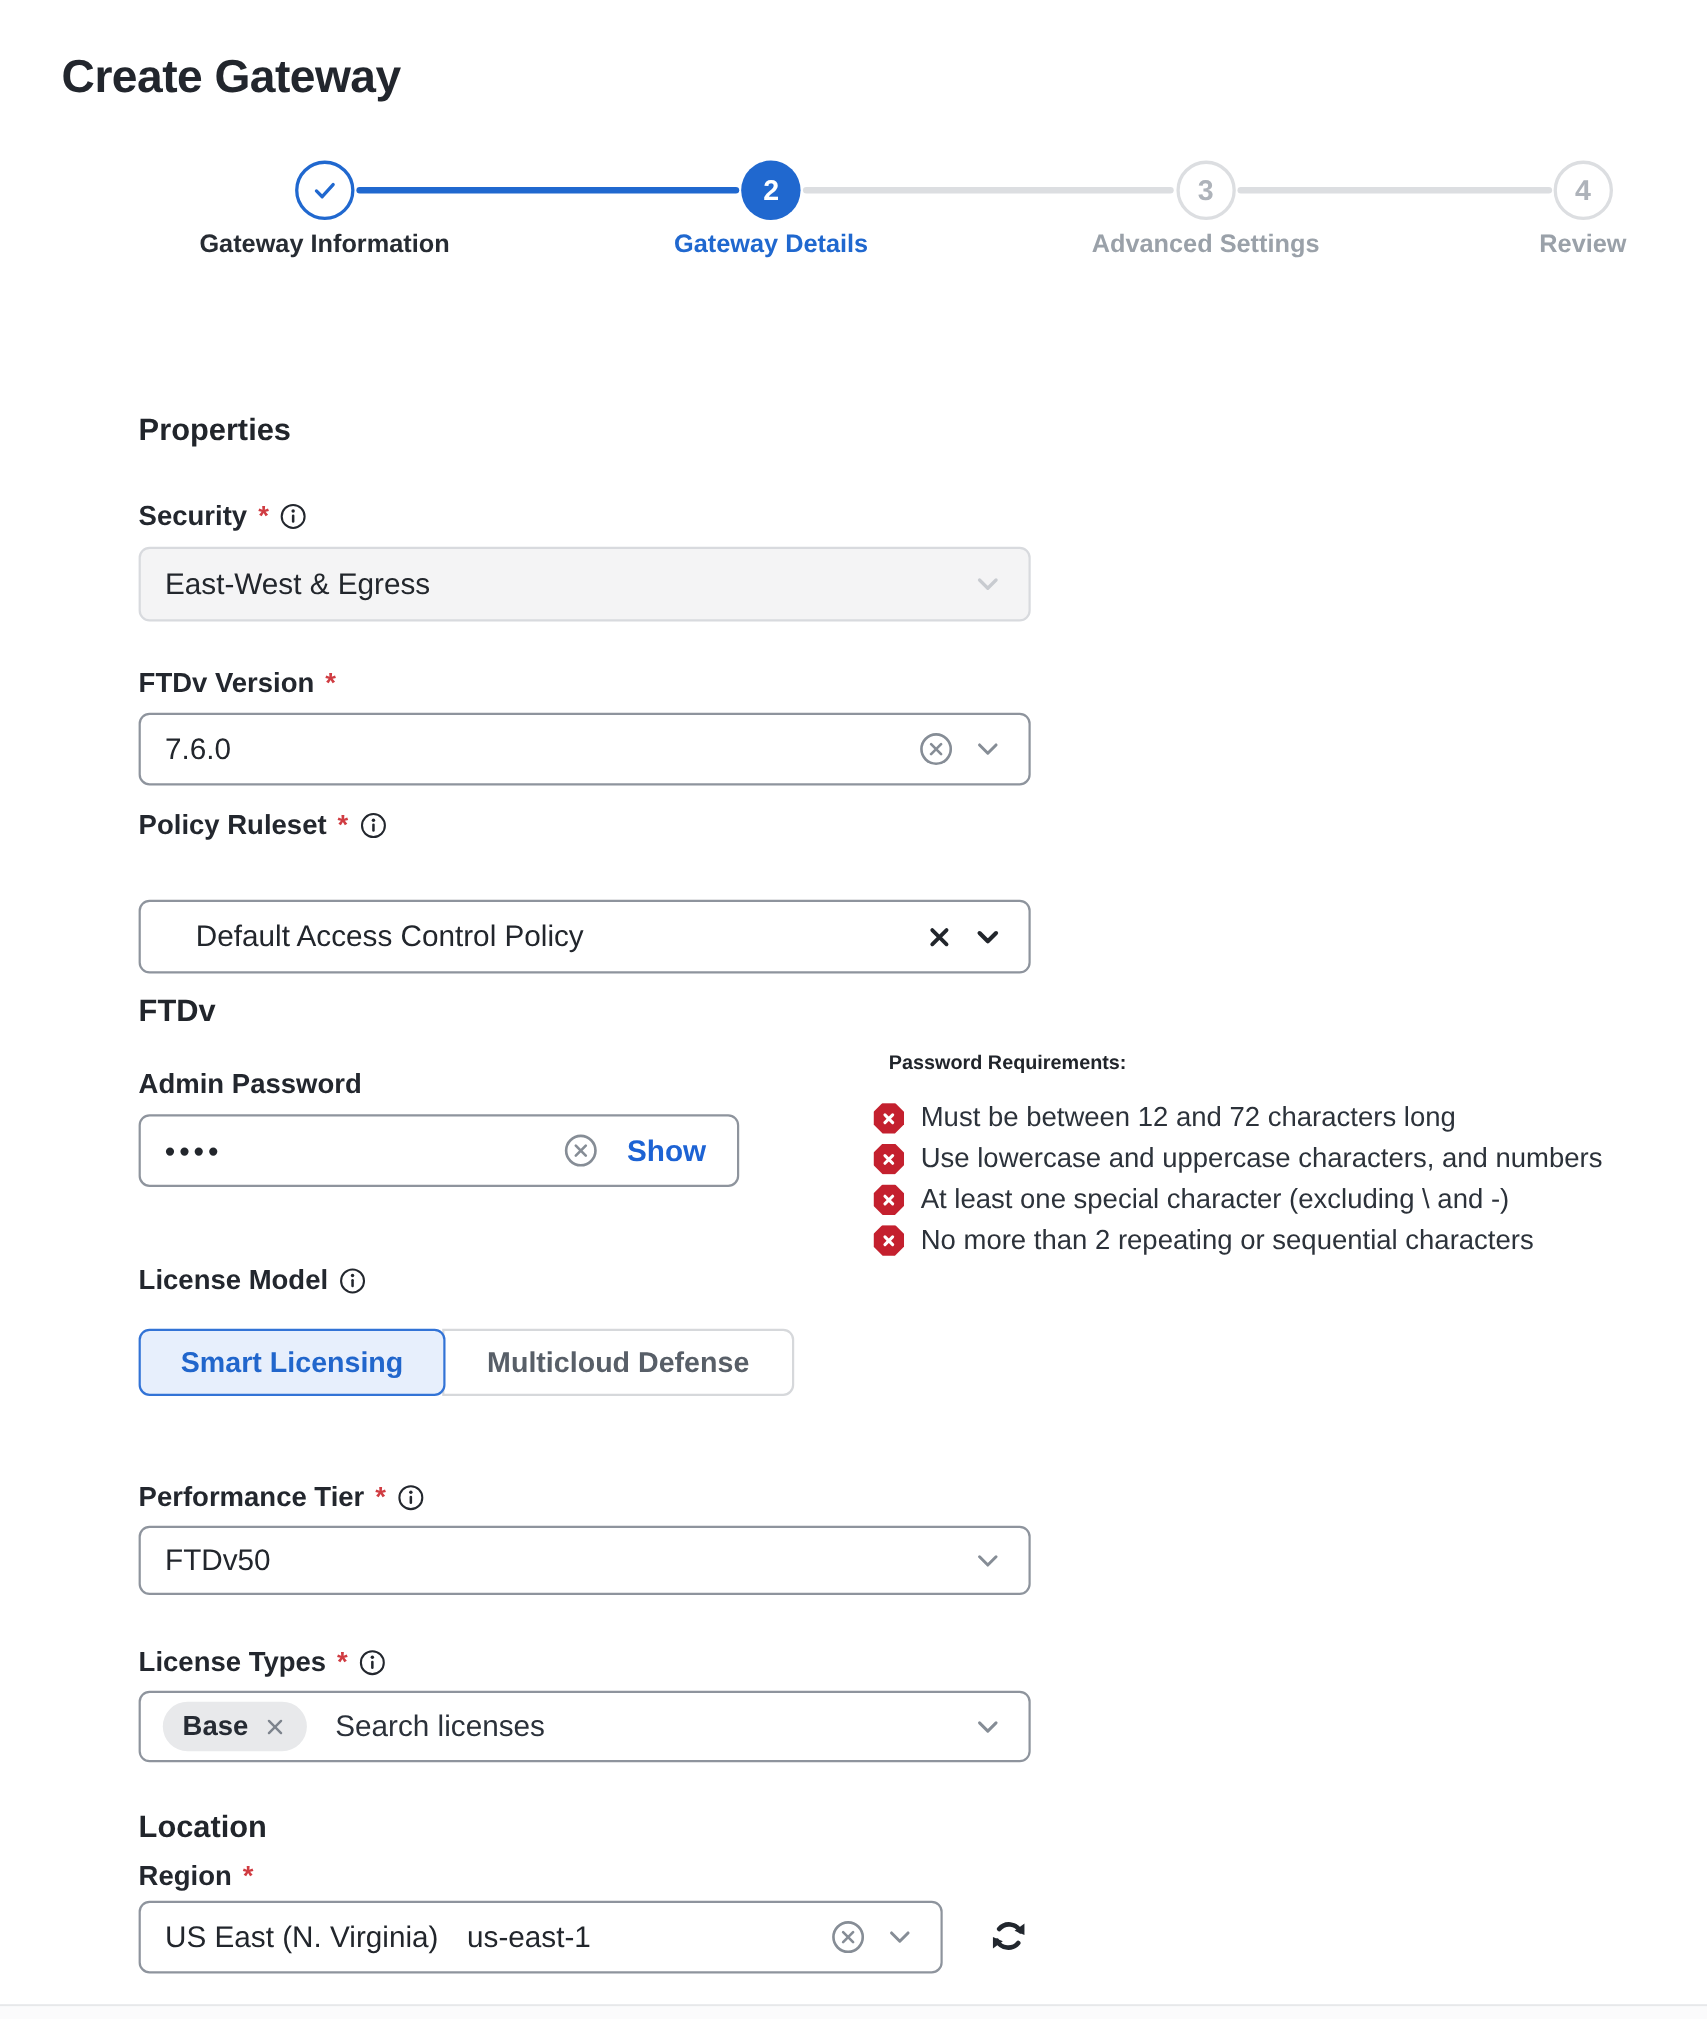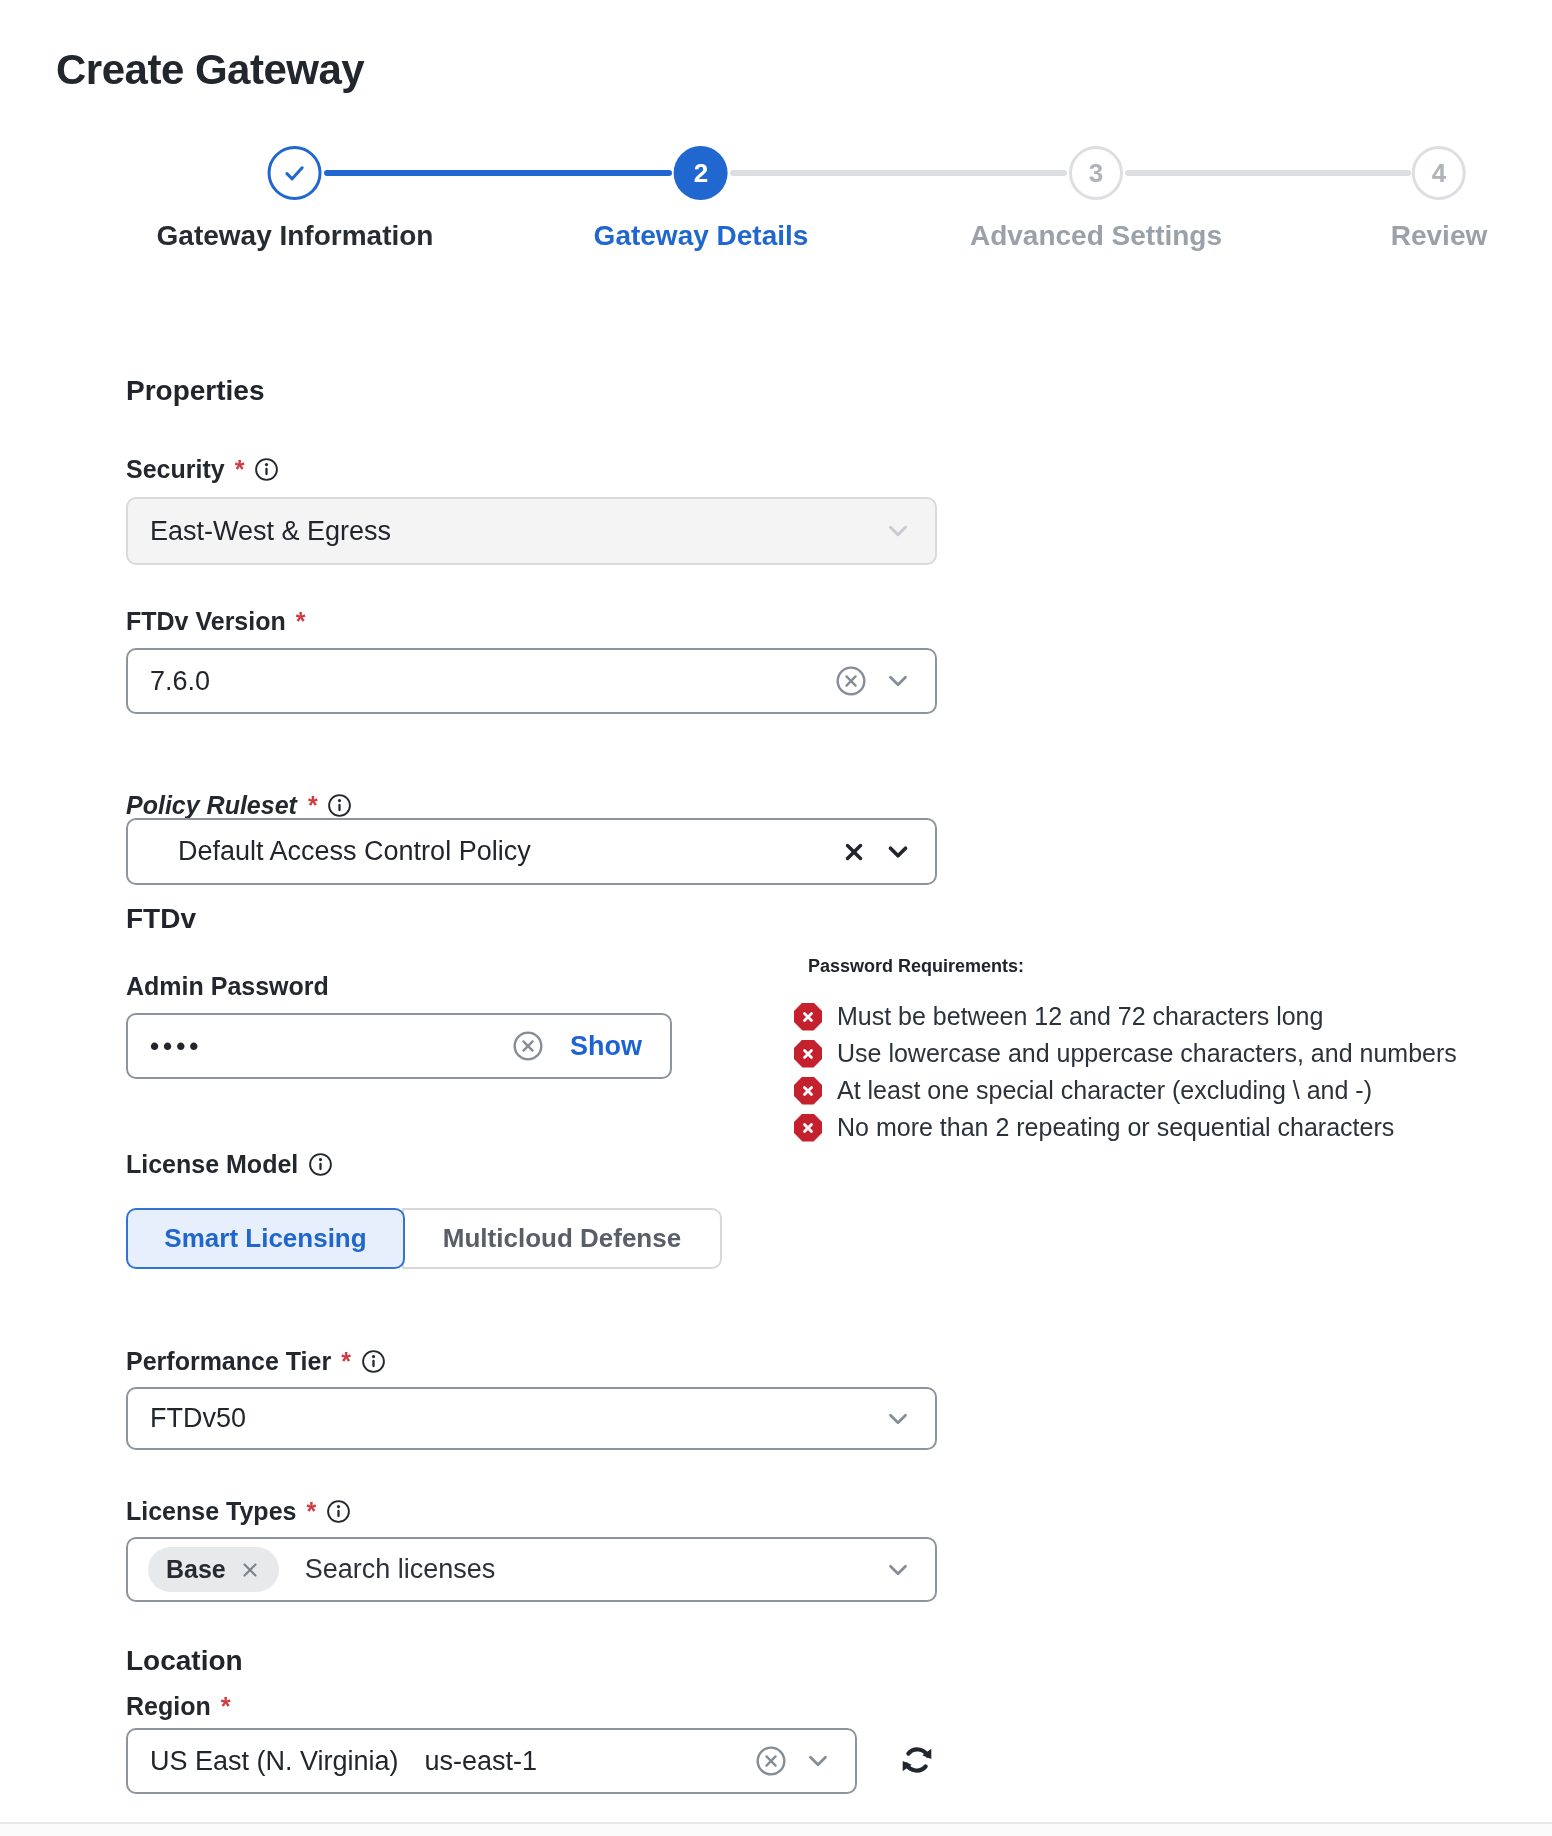--- a/index.html
+++ b/index.html
@@ -11,21 +11,21 @@
   .page-title{position:absolute;left:56px;top:18px;font-size:42px;font-weight:700;color:#22262d;letter-spacing:-0.5px;}
   
   .connector{position:absolute;top:170px;height:6px;border-radius:3px;}
   .connector.blue{background:#2068cf;}
   .connector.gray{background:#dcdee1;}
   .step{position:absolute;top:146px;transform:translateX(-50%);display:flex;flex-direction:column;align-items:center;cursor:default;}
   .step-circle{width:54px;height:54px;border-radius:50%;box-sizing:border-box;display:flex;align-items:center;justify-content:center;font-weight:700;font-size:26px;background:#fff;}
   .step-circle.complete{border:3px solid #2068cf;color:#2068cf;}
   .step-circle.active{background:#2068cf;color:#ffffff;}
   .step-circle.pending{border:3px solid #dcdee1;color:#aeb3ba;}
-  .step-label{margin-top:20px;font-size:28px;font-weight:700;white-space:nowrap;}
+  .step-label{margin-top:8px;font-size:23px;font-weight:700;white-space:nowrap;}
   .step-label.done{color:#272c33;}
   .step-label.active{color:#2068cf;text-align:right;}
   .step-label.pending{color:#9aa1a9;}
   
   .section-heading{position:absolute;left:126px;font-size:28px;font-weight:700;color:#21252b;}
   .flabel{position:absolute;left:126px;display:flex;align-items:center;gap:10px;font-size:25px;font-weight:700;color:#23272e;}
   .star{color:#d03c42;font-weight:700;font-size:25px;}
   .info-icon{width:25px;height:25px;display:inline-flex;}
   .info-icon svg{width:25px;height:25px;}
   
@@ -61,21 +61,21 @@
   
   .region-code{margin-left:26px;}
   .refresh-btn{position:absolute;left:894px;top:1738px;width:46px;height:46px;background:none;border:none;padding:0;cursor:pointer;color:#22272e;}
   .refresh-btn svg{width:40px;height:40px;}
   
   .divider{position:absolute;left:0;top:1822px;width:1552px;height:2px;background:#e7e8ea;}
   .below-strip{position:absolute;left:0;top:1824px;width:1552px;height:12px;background:#fbfbfc;}
   
   #lbl-security{top:455px;}   #box-security{top:497px;width:811px;height:68px;}
   #lbl-ftdv-version{top:607px;} #box-ftdv-version{top:648px;width:811px;height:66px;}
-  #lbl-policy{top:791px;font-style:italic;}     #box-policy{top:818px;width:811px;height:67px;padding-left:50px;}
+  #lbl-policy{top:736px;}     #box-policy{top:818px;width:811px;height:67px;padding-left:50px;}
   #hd-properties{top:375px;}
   #hd-ftdv{top:903px;}
   #lbl-password{top:972px;}   #box-password{top:1013px;width:546px;height:66px;}
   #lbl-license-model{top:1150px;}
   #lbl-perf{top:1347px;}      #box-perf{top:1387px;width:811px;height:63px;}
   #lbl-lic-types{top:1497px;} #box-lic-types{top:1537px;width:811px;height:65px;padding-left:20px;}
   #hd-location{top:1645px;}
   #lbl-region{top:1692px;align-items:center;}    #box-region{top:1728px;width:731px;height:66px;}
 </style>
 </head>

